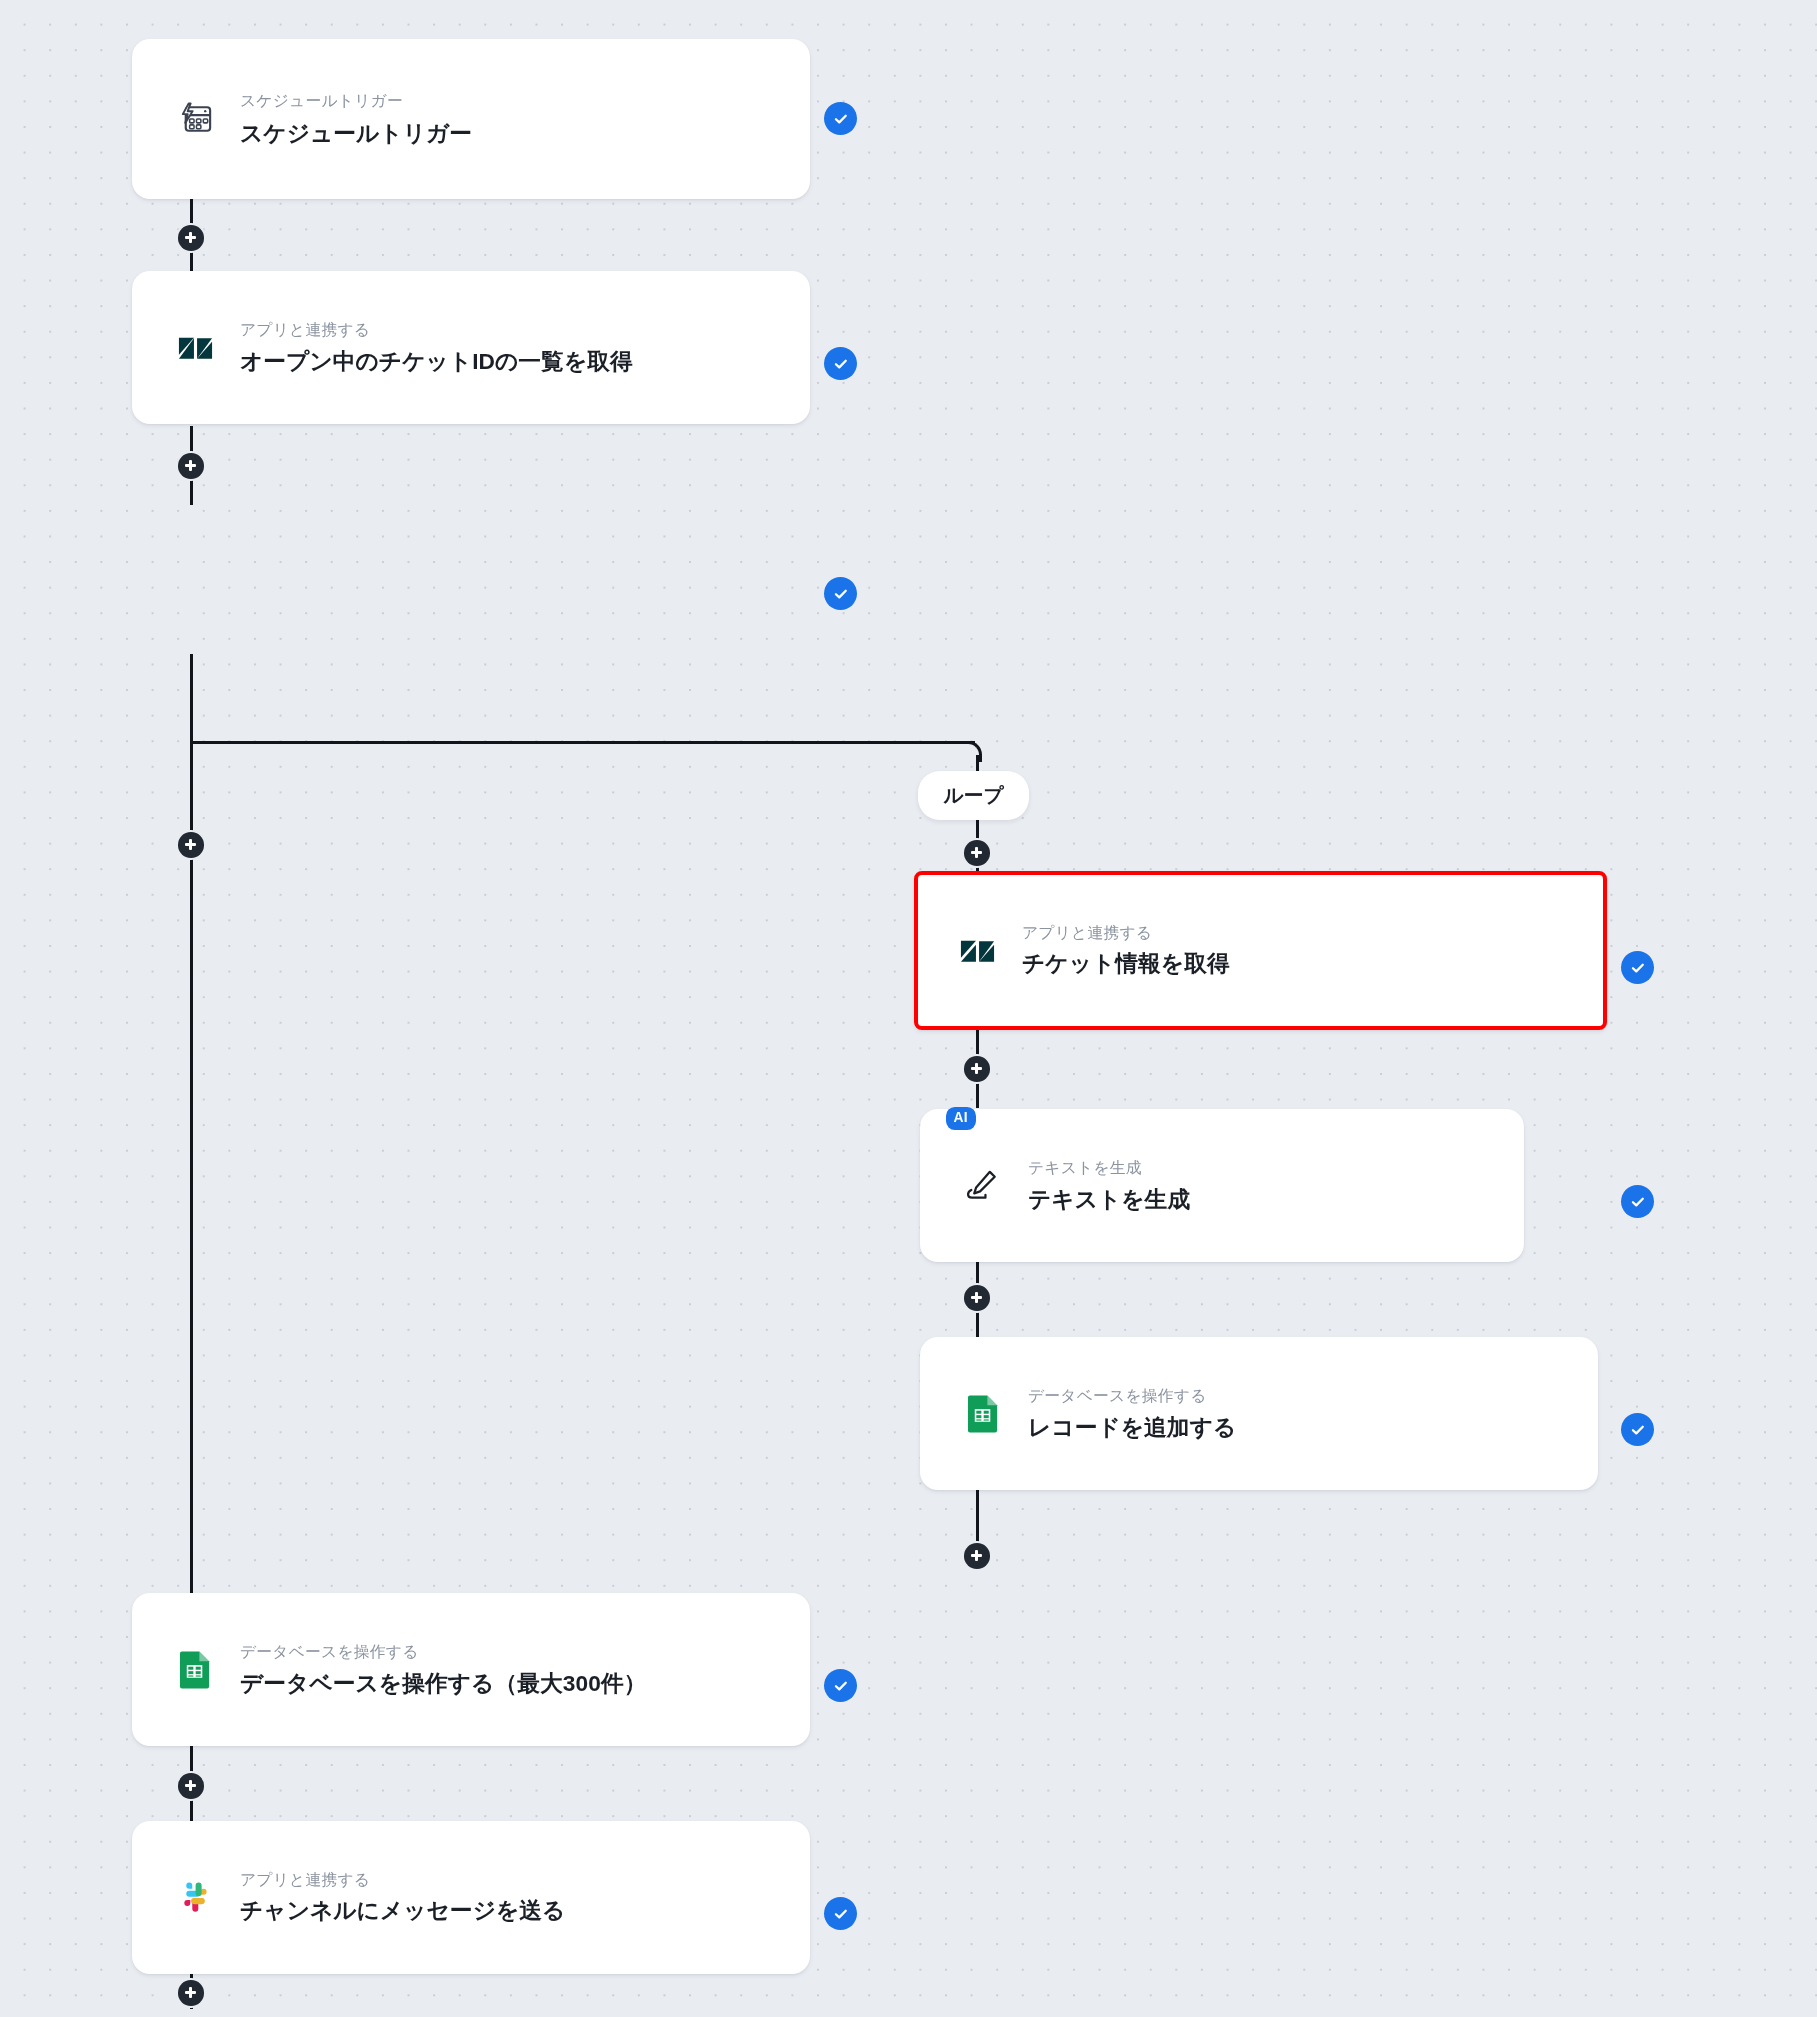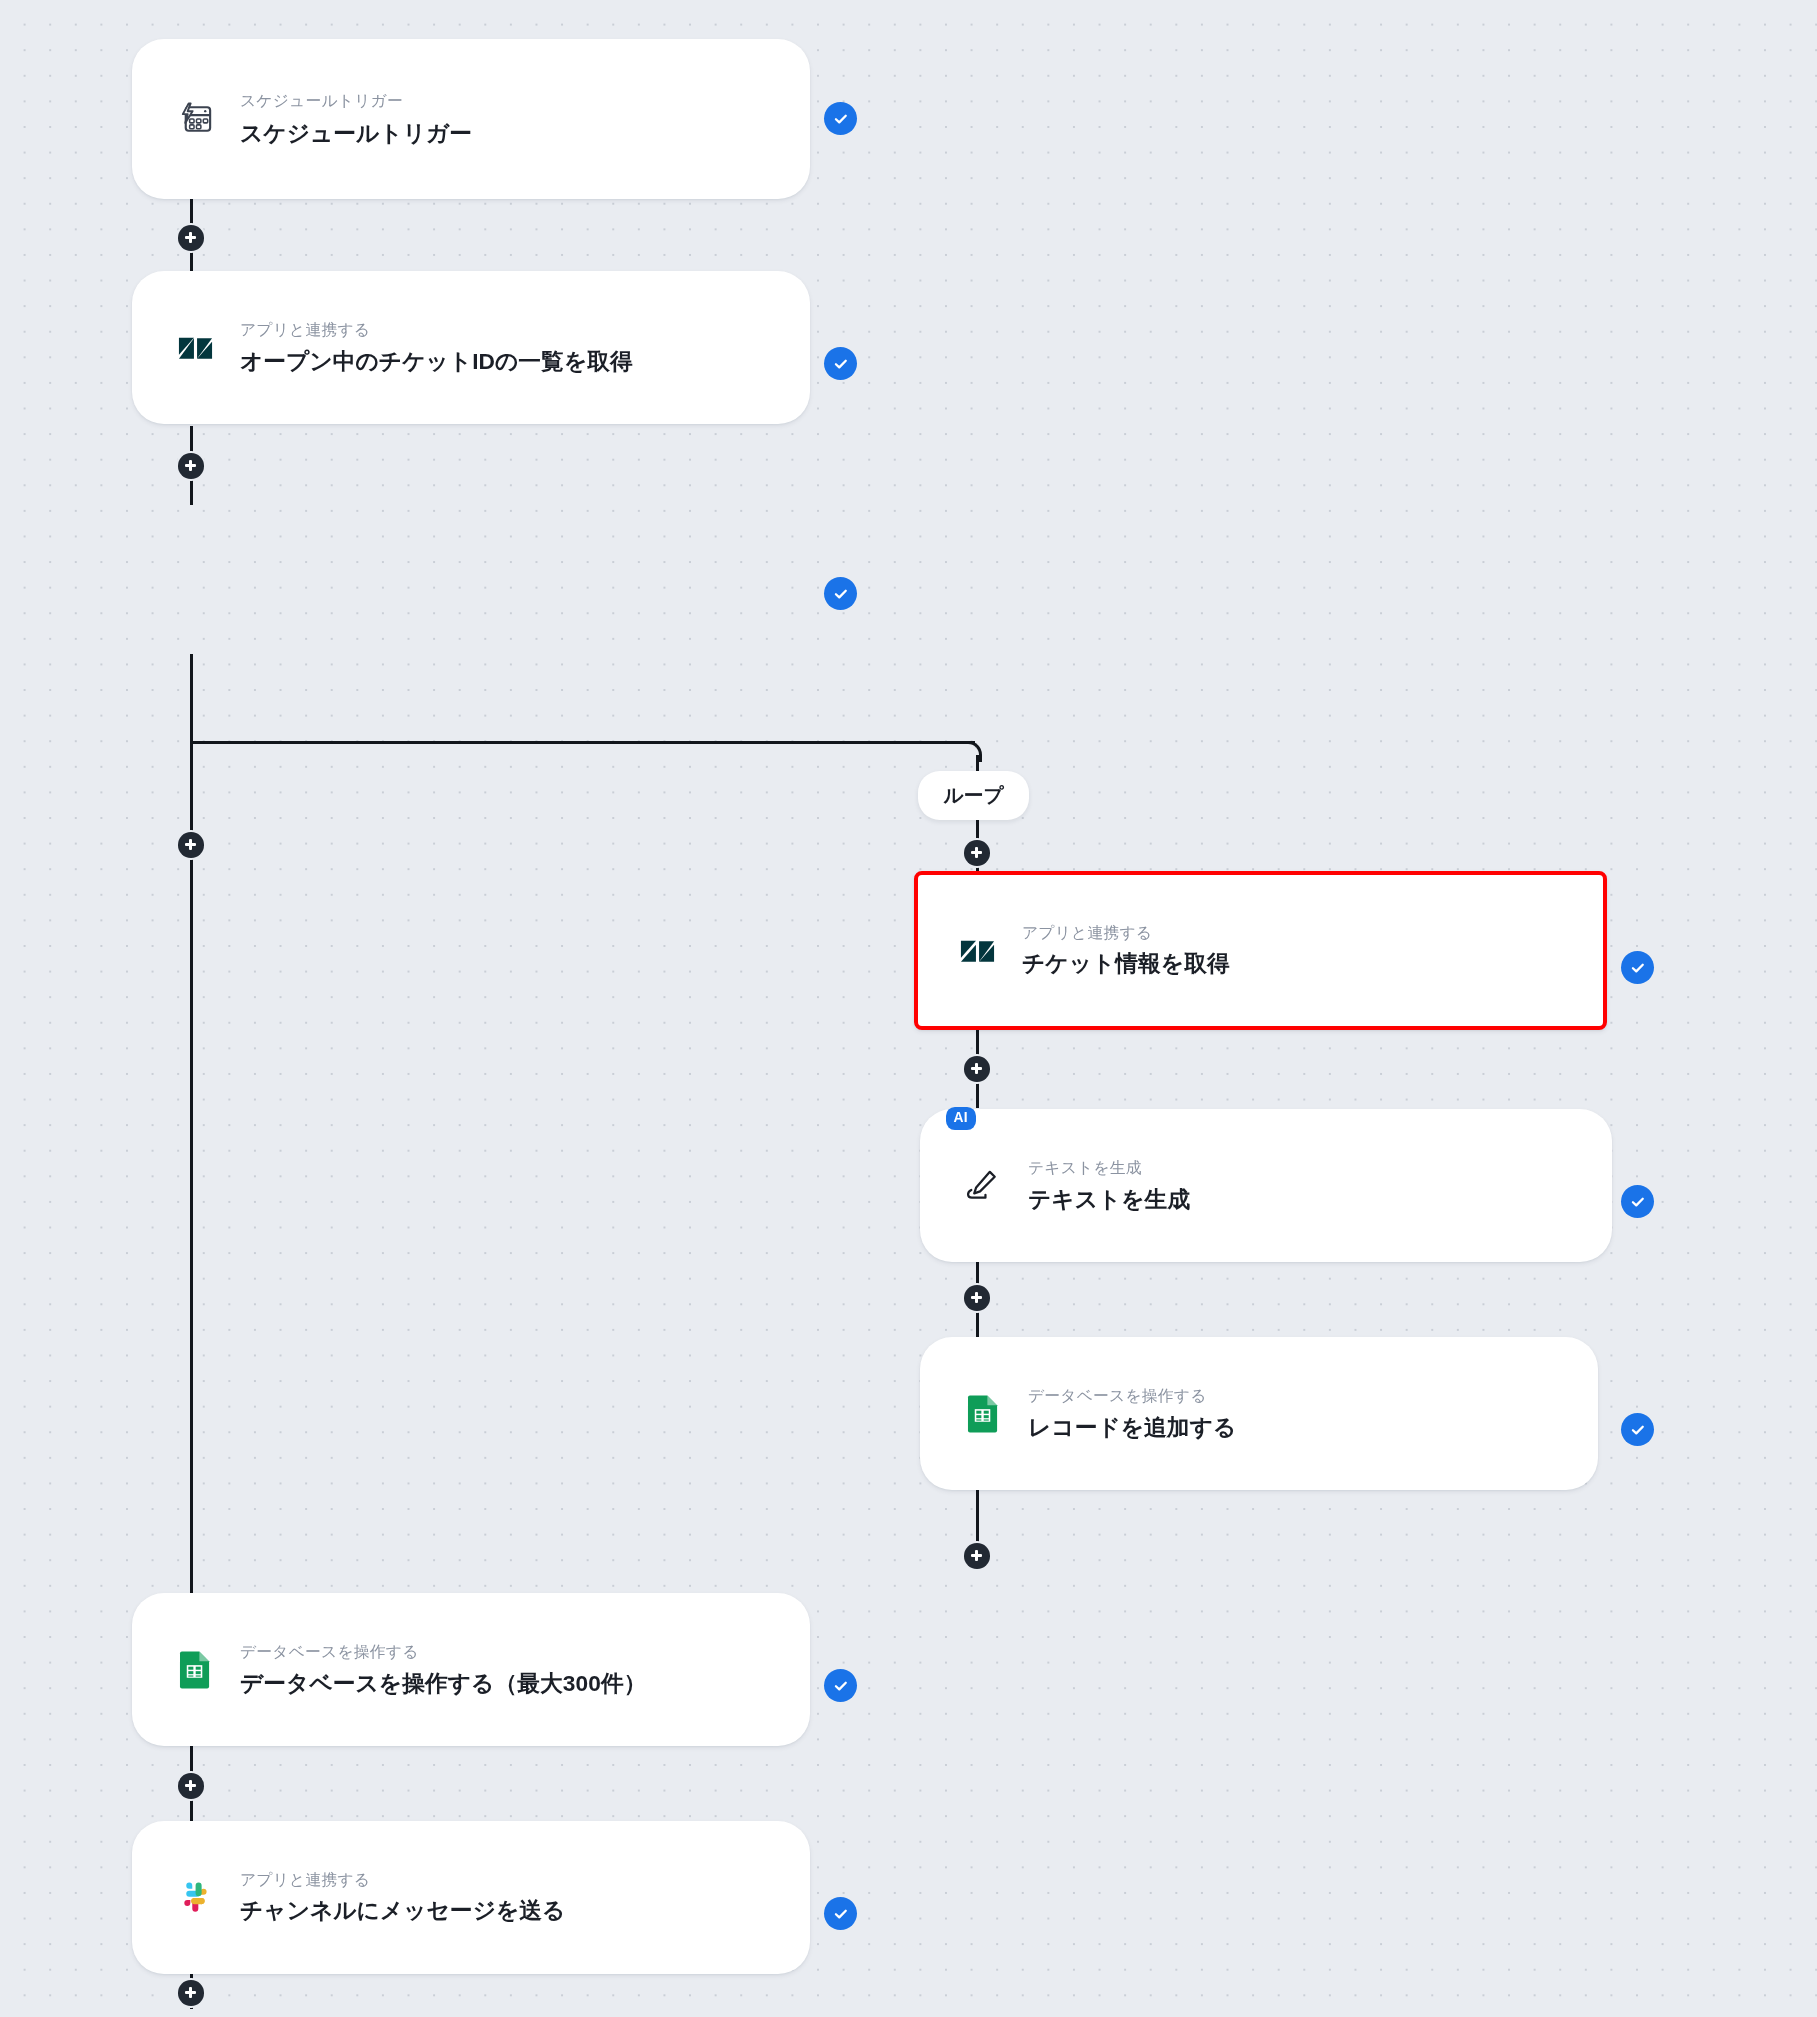--- a/index.html
+++ b/index.html
@@ -58,21 +58,21 @@
     background: #ffffff;
     border-radius: 1px;
   }
   .plus-node::before { width: 10.8px; height: 3px; }
   .plus-node::after  { width: 3px;  height: 10.8px; }
 
   
   .card {
     position: absolute;
     background: #ffffff;
-    border-radius: 32px;
+    border-radius: 18px;
     box-shadow: 0 2px 4.9px rgba(20,30,50,0.07), 0 1px 2px rgba(20,30,50,0.05);
     display: flex;
     align-items: center;
     z-index: 3;
     box-sizing: border-box;
   }
   .card.selected {
     border: 4.9px solid #ff0000;
     border-radius: 7.9px;
   }
@@ -252,21 +252,21 @@
       <span class="card-sub" style="display:block;">アプリと連携する</span>
       <span class="card-title" style="display:block;font-family:Liberation Serif, serif;">チケット情報を取得</span>
     </span>
   </div>
   <div class="check-badge" style="left:1621px; top:951px;">
     <svg width="19.7" height="19.7" viewBox="0 0 20 20" fill="none">
       <path d="M5 10.4 L8.4 13.6 L15 6.8" stroke="#ffffff" stroke-width="2.3" stroke-linecap="round" stroke-linejoin="round"></path>
     </svg>
   </div>
 
-  <div class="card" style="left:920px; top:1109px; width:692px; height:153px;padding-left:32px;">
+  <div class="card" style="left:920px; top:1109px; width:604px; height:153px;padding-left:32px;">
     <span class="ai-badge">AI</span>
     <span class="card-icon" style="left:41px;">
       <svg width="41" height="41" viewBox="0 0 42 42" fill="none">
         <path d="M27.5 6.5 L32.5 11.5 L17.5 26.5 L11.5 28.5 L13.5 22.5 Z" stroke="#1b1f27" stroke-width="2.3" stroke-linejoin="round"></path>
         <path d="M8.5 25 C4 27 4 33 9 33 H23 V30" stroke="#1b1f27" stroke-width="2.3" stroke-linecap="round" stroke-linejoin="round" fill="none"></path>
       </svg>
     </span>
     <span class="card-text">
       <span class="card-sub" style="display:block;">テキストを生成</span>
       <span class="card-title" style="display:block;">テキストを生成</span>

